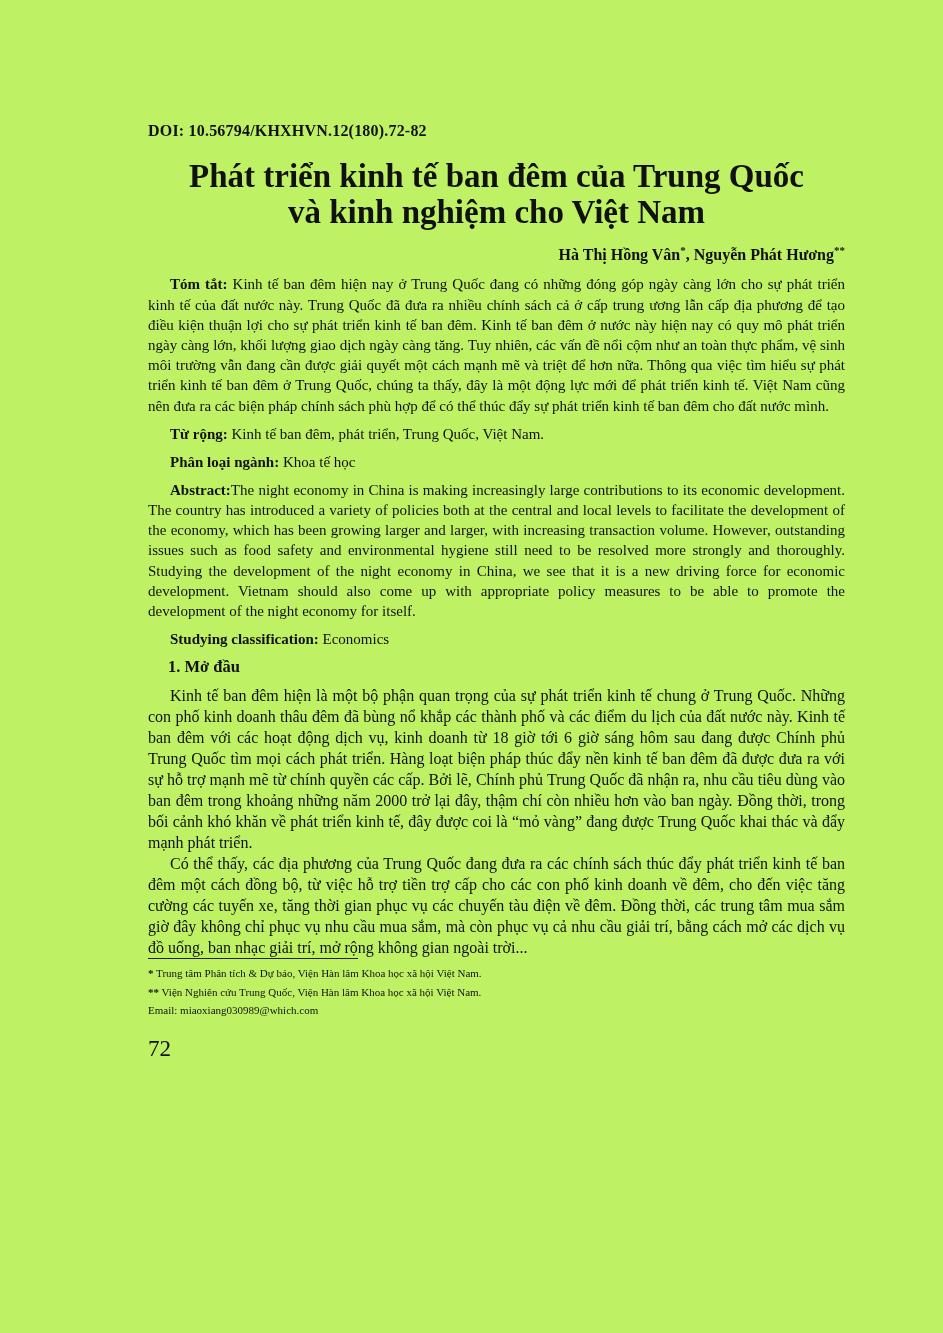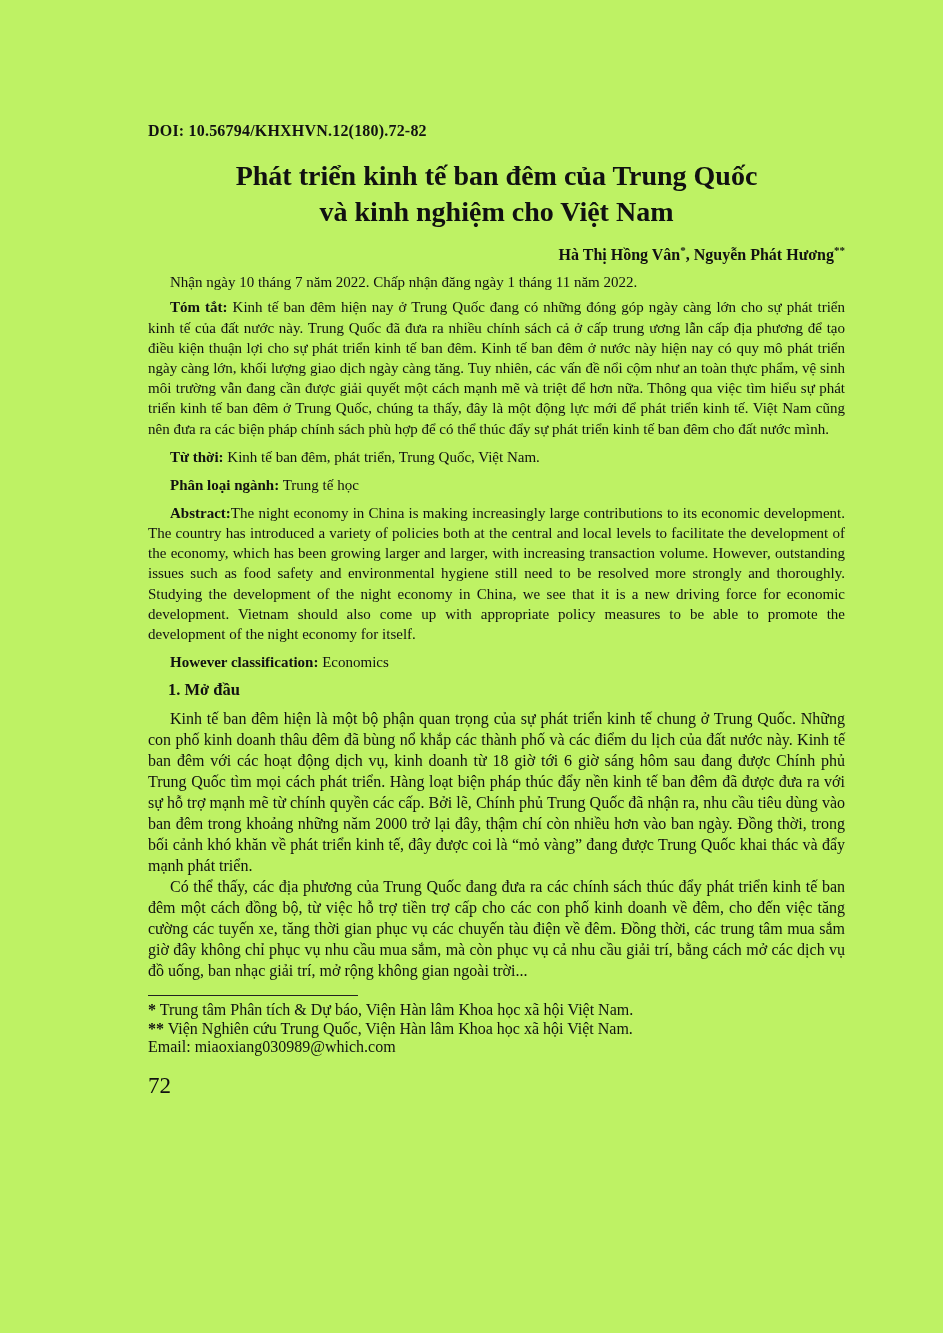--- a/index.html
+++ b/index.html
@@ -18,21 +18,21 @@
   }
   .doi {
     font-weight: bold;
     font-size: 16px;
     letter-spacing: 0.2px;
     margin-bottom: 18px;
   }
   .title {
     text-align: center;
     font-weight: bold;
-    font-size: 28px;
+    font-size: 33px;
     line-height: 36px;
     margin-bottom: 14px;
   }
   .authors {
     text-align: right;
     font-weight: bold;
     font-size: 16px;
     margin-bottom: 10px;
   }
   .authors sup { font-size: 11px; }
@@ -61,22 +61,21 @@
     text-indent: 20px;
     margin-bottom: 8px;
   }
   .body-para {
     font-size: 16px;
     line-height: 21px;
     text-align: justify;
     text-indent: 22px;
   }
   .footnotes {
-    margin-top: 14px;
-    font-size: 16px;
+    font-size: 11px;
     line-height: 18.5px;
   }
   .fn-rule {
     width: 210px;
     border: 0;
     border-top: 1.5px solid #222222;
     margin-bottom: 5px;
   }
   .fn-line b { font-weight: bold; }
   .page-number {
@@ -89,32 +88,31 @@
 <body>
 
 <div class="page">
 
   <div class="doi">DOI: 10.56794/KHXHVN.12(180).72-82</div>
 
   <h1 class="title"><span>Phát triển kinh tế ban đêm của Trung Quốc</span><br><span>và kinh nghiệm cho Việt Nam</span></h1>
 
   <div class="authors"><span>Hà Thị Hồng Vân</span><sup>*</sup><span>, </span><span>Nguyễn Phát Hương</span><sup>**</sup></div>
 
-  <div class="received">Nhận ngày 10 tháng 7 năm 2022. Chấp nhận đăng ngày 1 tháng 11 năm 2022.</div>
 
   <p class="meta-para"><b class="inline-label">Tóm tắt:</b> <span>Kinh tế ban đêm hiện nay ở Trung Quốc đang có những đóng góp ngày càng lớn cho sự phát triển kinh tế của đất nước này. Trung Quốc đã đưa ra nhiều chính sách cả ở cấp trung ương lẫn cấp địa phương để tạo điều kiện thuận lợi cho sự phát triển kinh tế ban đêm. Kinh tế ban đêm ở nước này hiện nay có quy mô phát triển ngày càng lớn, khối lượng giao dịch ngày càng tăng. Tuy nhiên, các vấn đề nổi cộm như an toàn thực phẩm, vệ sinh môi trường vẫn đang cần được giải quyết một cách mạnh mẽ và triệt để hơn nữa. Thông qua việc tìm hiểu sự phát triển kinh tế ban đêm ở Trung Quốc, chúng ta thấy, đây là một động lực mới để phát triển kinh tế. Việt Nam cũng nên đưa ra các biện pháp chính sách phù hợp để có thể thúc đẩy sự phát triển kinh tế ban đêm cho đất nước mình.</span></p>
 
-  <p class="meta-line"><b class="inline-label">Từ thời:</b> <span>Kinh tế ban đêm, phát triển, Trung Quốc, Việt Nam.</span></p>
+  <p class="meta-line"><b class="inline-label">Từ rộng:</b> <span>Kinh tế ban đêm, phát triển, Trung Quốc, Việt Nam.</span></p>
 
-  <p class="meta-line"><b class="inline-label">Phân loại ngành:</b> <span>Trung tế học</span></p>
+  <p class="meta-line"><b class="inline-label">Phân loại ngành:</b> <span>Khoa tế học</span></p>
 
   <p class="meta-para"><b class="inline-label">Abstract:</b><span>The night economy in China is making increasingly large contributions to its economic development. The country has introduced a variety of policies both at the central and local levels to facilitate the development of the economy, which has been growing larger and larger, with increasing transaction volume. However, outstanding issues such as food safety and environmental hygiene still need to be resolved more strongly and thoroughly. Studying the development of the night economy in China, we see that it is a new driving force for economic development. Vietnam should also come up with appropriate policy measures to be able to promote the development of the night economy for itself.</span></p>
 
 
-  <p class="meta-line"><b class="inline-label">However classification:</b> <span>Economics</span></p>
+  <p class="meta-line"><b class="inline-label">Studying classification:</b> <span>Economics</span></p>
 
   <h2 class="section-heading">1. Mở đầu</h2>
 
   <p class="body-para">Kinh tế ban đêm hiện là một bộ phận quan trọng của sự phát triển kinh tế chung ở Trung Quốc. Những con phố kinh doanh thâu đêm đã bùng nổ khắp các thành phố và các điểm du lịch của đất nước này. Kinh tế ban đêm với các hoạt động dịch vụ, kinh doanh từ 18 giờ tới 6 giờ sáng hôm sau đang được Chính phủ Trung Quốc tìm mọi cách phát triển. Hàng loạt biện pháp thúc đẩy nền kinh tế ban đêm đã được đưa ra với sự hỗ trợ mạnh mẽ từ chính quyền các cấp. Bởi lẽ, Chính phủ Trung Quốc đã nhận ra, nhu cầu tiêu dùng vào ban đêm trong khoảng những năm 2000 trở lại đây, thậm chí còn nhiều hơn vào ban ngày. Đồng thời, trong bối cảnh khó khăn về phát triển kinh tế, đây được coi là “mỏ vàng” đang được Trung Quốc khai thác và đẩy mạnh phát triển.</p>
 
   <p class="body-para">Có thể thấy, các địa phương của Trung Quốc đang đưa ra các chính sách thúc đẩy phát triển kinh tế ban đêm một cách đồng bộ, từ việc hỗ trợ tiền trợ cấp cho các con phố kinh doanh về đêm, cho đến việc tăng cường các tuyến xe, tăng thời gian phục vụ các chuyến tàu điện về đêm. Đồng thời, các trung tâm mua sắm giờ đây không chỉ phục vụ nhu cầu mua sắm, mà còn phục vụ cả nhu cầu giải trí, bằng cách mở các dịch vụ đồ uống, ban nhạc giải trí, mở rộng không gian ngoài trời...</p>
 
   <div class="footnotes">
     <hr class="fn-rule">
     <div class="fn-line"><b>*</b> <span>Trung tâm Phân tích &amp; Dự báo, Viện Hàn lâm Khoa học xã hội Việt Nam.</span></div>

